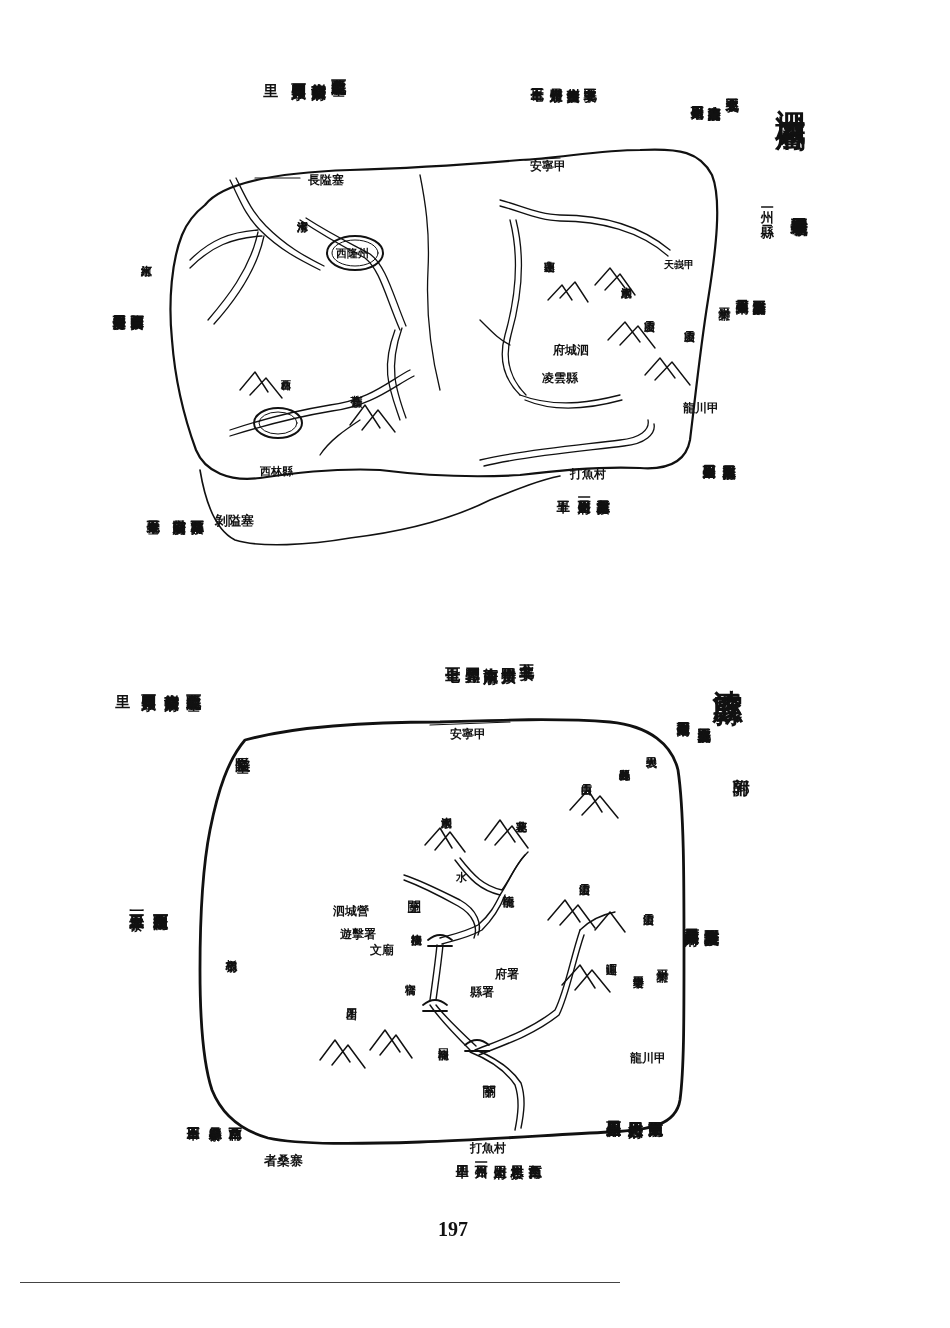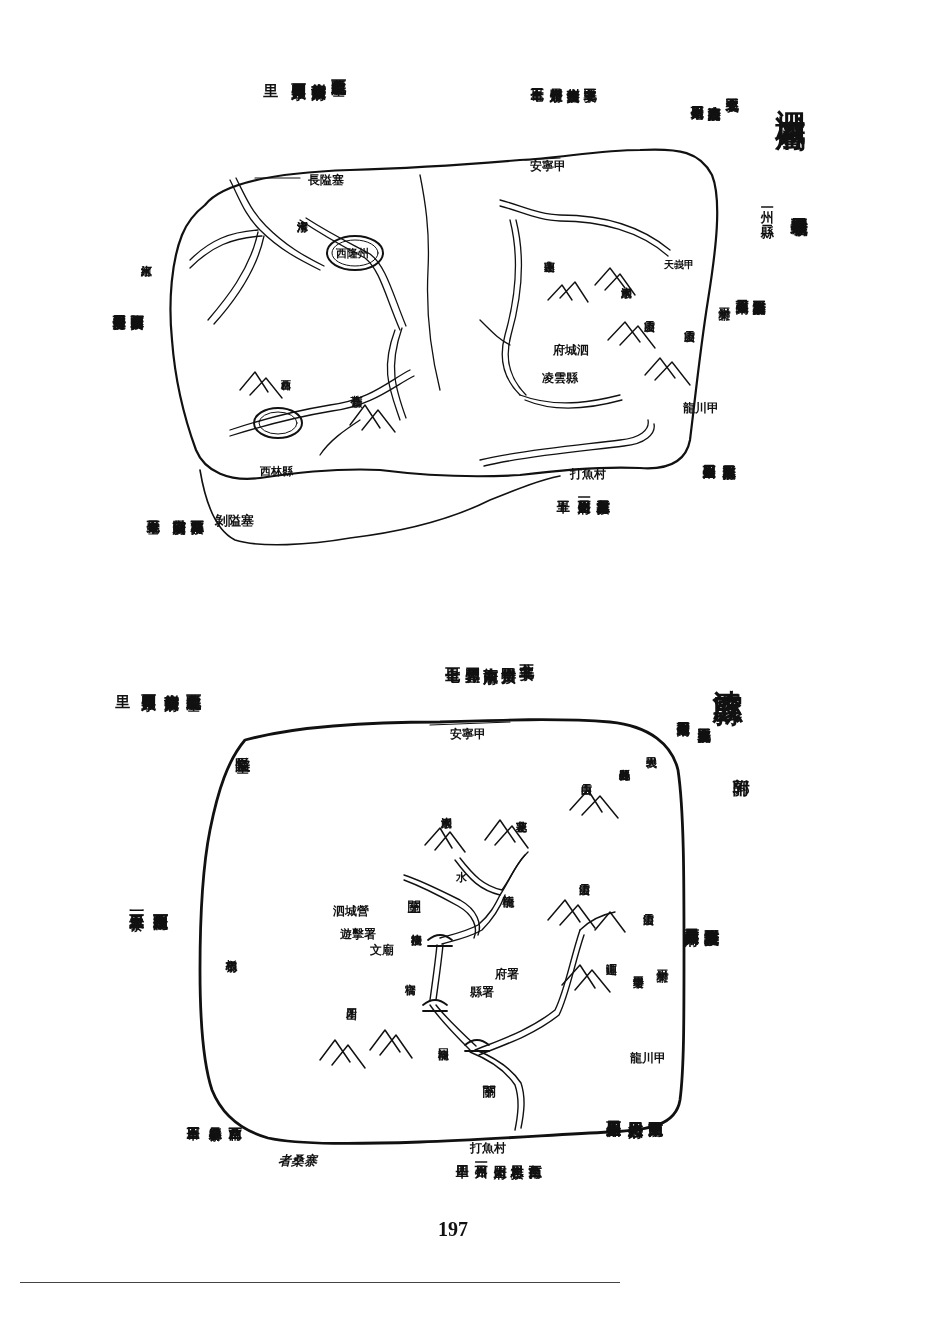--- a/index.html
+++ b/index.html
@@ -276,17 +276,17 @@
   <div class="vt sm" style="left:642px; top:905px; font-size:11px;">淩雲山</div>
   <div class="vt sm" style="left:605px; top:955px; font-size:11px;">迎暉山</div>
   <div class="vt sm" style="left:656px; top:960px; font-size:12px;">平樂村</div>
   <div class="vt sm" style="left:632px; top:968px; font-size:11px;">平樂司署</div>
   <div class="vt sm" style="left:225px; top:950px; font-size:12px;">板勺寨</div>
   <div class="vt sm" style="left:345px; top:1000px; font-size:11px;">四牙山</div>
   <div class="vt sm" style="left:437px; top:1040px; font-size:11px;">回龍橋</div>
   <div class="vt sm" style="left:482px; top:1075px; font-size:13px;">下關</div>
   <div class="hz" style="left:630px; top:1050px;">龍川甲</div>
   <div class="hz" style="left:470px; top:1140px;">打魚村</div>
-  <div class="hz" style="left:278px; top:1152px; font-size:13px;font-style:italic;">者桑寨</div>
+  <div class="hz" style="left:264px; top:1152px; font-size:13px;">者桑寨</div>
 
   <div class="pageno" style="left:438px; top:1218px;font-family:Liberation Serif, serif;">197</div>
   <div class="rule" style="left:20px; top:1282px; width:600px; background:#444;"></div>
 </div>
 
 </body></html>

